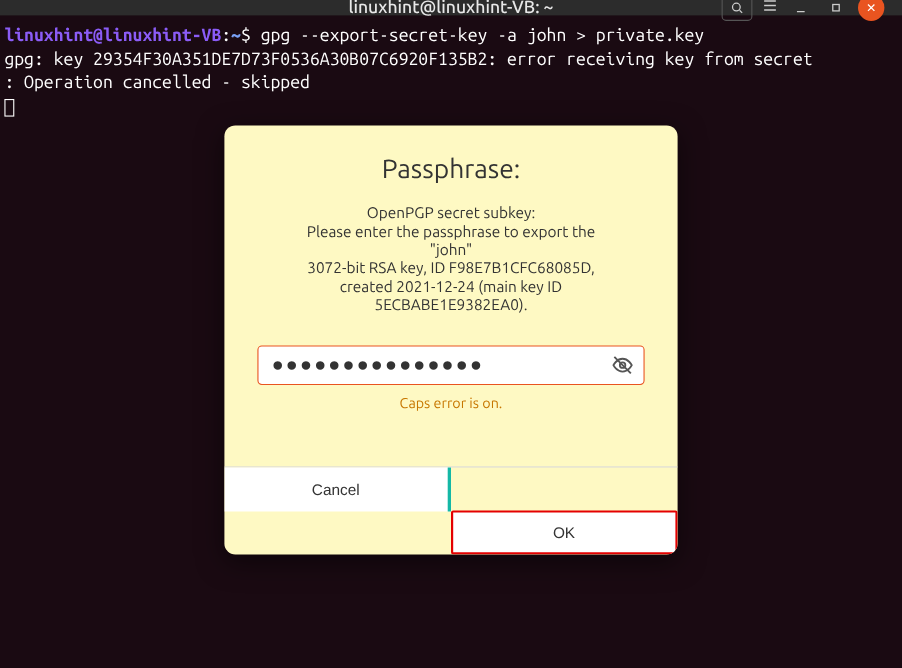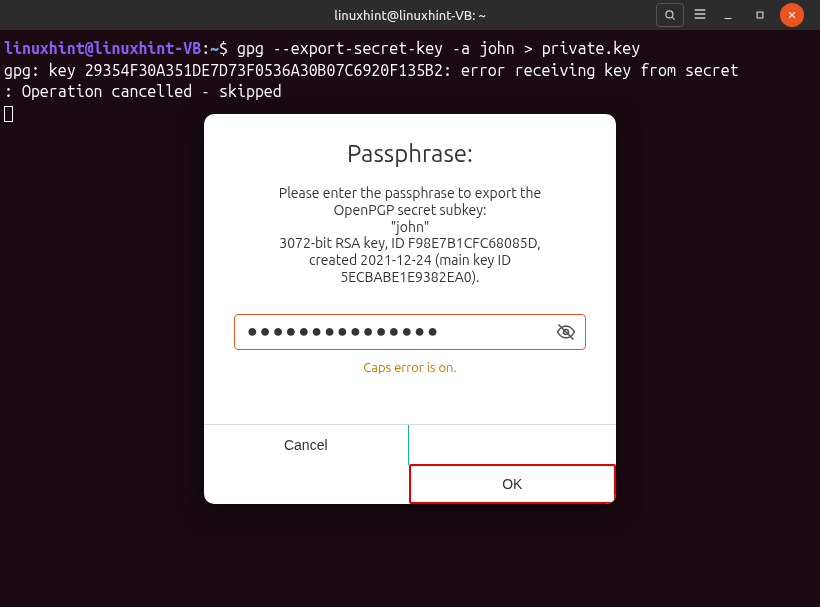--- a/index.html
+++ b/index.html
@@ -5,27 +5,27 @@
     * { margin: 0; padding: 0; box-sizing: border-box; }
     body {
       width: 820px;
       height: 607px;
       background: #1a0a12;
       font-family: Ubuntu, "Segoe UI", sans-serif;
       overflow: hidden;
       position: relative;
     }
     .titlebar {
-      height: 30px;
+      height: 14px;
       background: #2c2c2c;
       display: flex;
       align-items: center;
       padding: 0 16px;
       color: #dcdcdc;
-      font-size: 13px;
+      font-size: 16px;
     }
     .titlebar-left {
       display: flex;
       align-items: center;
       gap: 6px;
     }
     .titlebar-title {
       position: absolute;
       left: 50%;
       transform: translateX(-50%);
@@ -72,21 +72,21 @@
       position: absolute;
       inset: 0;
       background: rgba(0,0,0,0.0);
       display: flex;
       align-items: flex-start;
       justify-content: center;
       padding-top: 114px;
     }
     .dialog {
       width: 412px;
-      background: #ffffff;
+      background: #fef9c3;
       border-radius: 10px;
       overflow: hidden;
       box-shadow: 0 6px 24px rgba(0,0,0,0.5);
       color: #333;
     }
     .dialog-body {
       padding: 26px 30px 20px;
       text-align: center;
     }
     .dialog-title {
@@ -138,21 +138,21 @@
     .dialog-actions button {
       flex: 1;
       height: 40px;
       background: #fff;
       border: none;
       font-size: 14px;
       color: #333;
       cursor: pointer;
     }
     .dialog-actions button:first-child {
-      border-right: 1px solid #14b8a6;
+      border-right: 3px solid #14b8a6;
     }
     .dialog-actions .ok-btn {
       border: 2px solid #e40000;
       border-radius: 2px;
       margin-top: 39px;
     }
     .search-box {
       width: 28px;
       height: 24px;
       border: 1px solid #555;
@@ -208,22 +208,22 @@
 <div class="terminal"><span class="t-green">linuxhint@linuxhint-VB</span><span class="t-white">:</span><span class="t-blue">~</span><span class="t-white">$</span> <span class="t-white">gpg --export-secret-key -a john &gt; private.key</span>
 <span class="t-white">gpg: key 29354F30A351DE7D73F0536A30B07C6920F135B2: error receiving key from secret</span>
 <span class="t-white">: Operation cancelled - skipped</span>
 <span class="cursor-box"></span></div>
 
 <div class="overlay">
   <div class="dialog">
     <div class="dialog-body">
       <div class="dialog-title">Passphrase:</div>
       <div class="dialog-text">
+        <div>OpenPGP secret subkey:</div>
         <div>Please enter the passphrase to export the</div>
-        <div>OpenPGP secret subkey:</div>
         <div>"john"</div>
         <div>3072-bit RSA key, ID F98E7B1CFC68085D,</div>
         <div>created 2021-12-24 (main key ID</div>
         <div>5ECBABE1E9382EA0).</div>
       </div>
       <div class="password-wrap">
         <input type="text" class="password-input" value="●●●●●●●●●●●●●●●" style="">
         <span class="eye-btn">
           <svg viewBox="0 0 24 24" fill="none" stroke="currentColor" stroke-width="2">
               <path d="M2 12s3.5-7 10-7 10 7 10 7-3.5 7-10 7S2 12 2 12z"></path>

